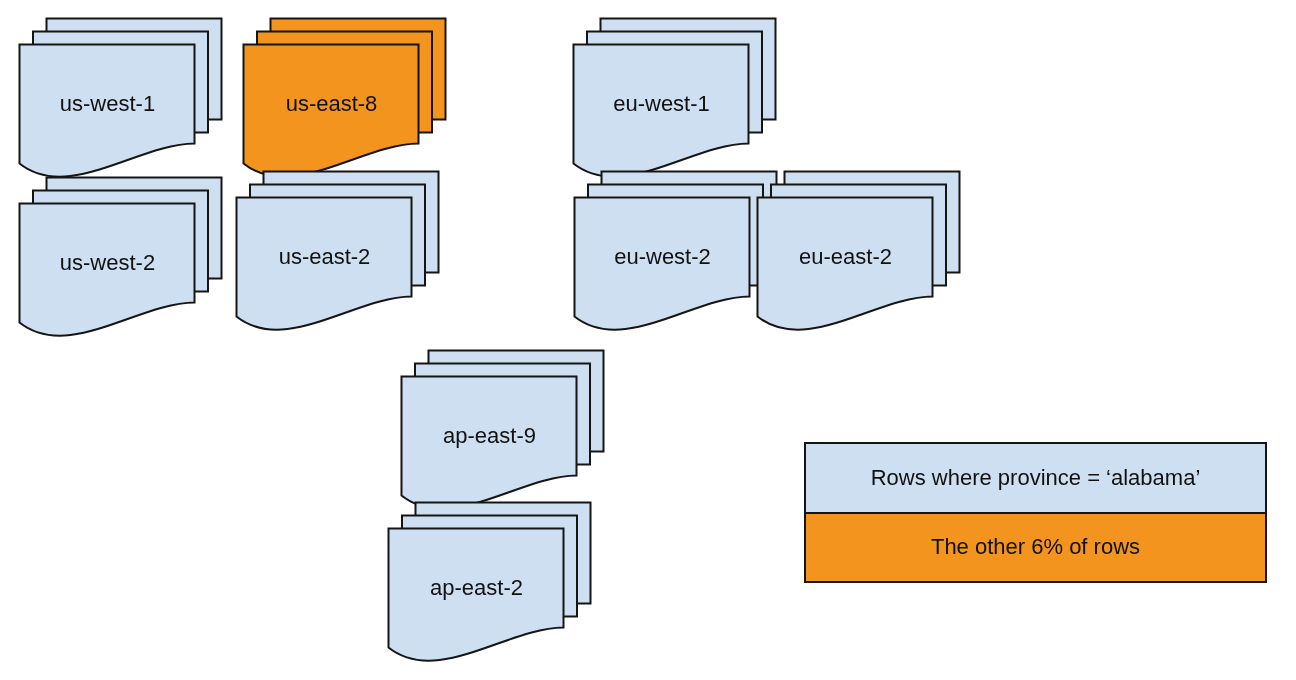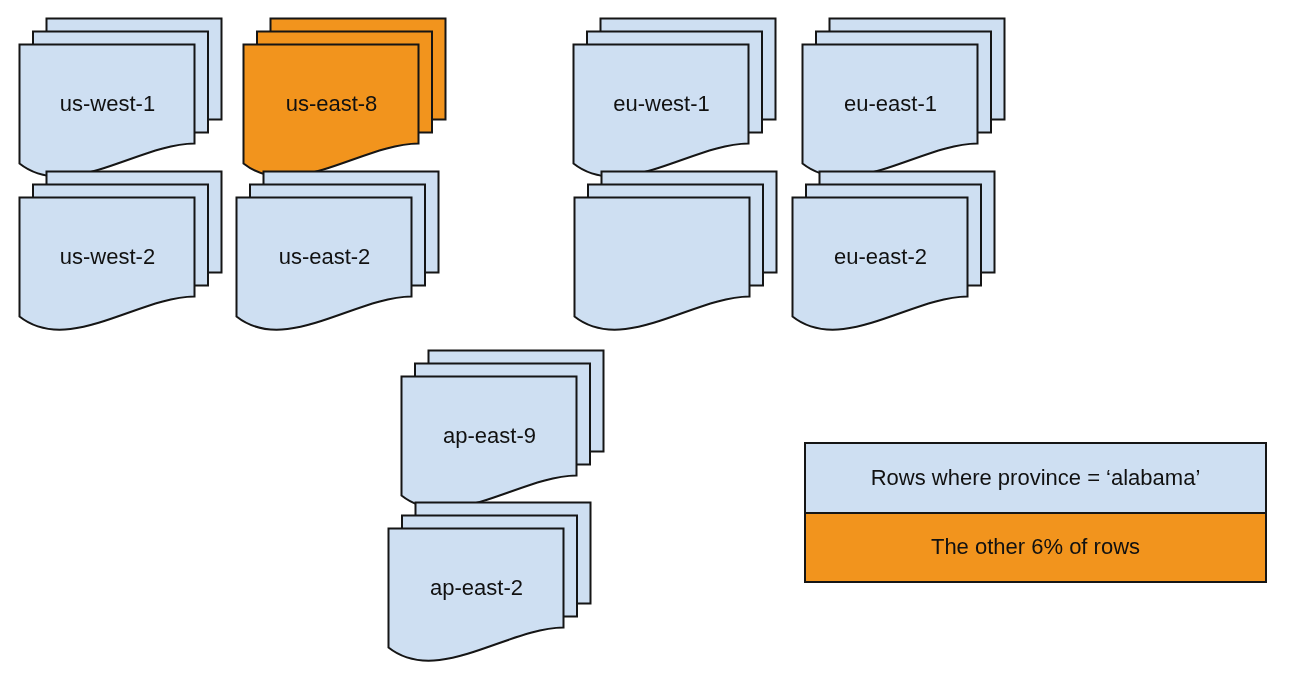--- a/index.html
+++ b/index.html
@@ -106,48 +106,43 @@
     <div class="stack-label">us-east-8</div>
   </div>
 
   <div class="stack" style="left:572px;top:17px">
     <svg viewBox="0 0 206 162" width="206" height="162">
         <use href="#docstack"></use>
       </svg>
     <div class="stack-label">eu-west-1</div>
   </div>
 
-  <div class="stack" style="left:801px;top:17px">
-    <svg viewBox="0 0 206 162" width="206" height="162">
-        <use href="#docstack"></use>
-      </svg>
-    <div class="stack-label">eu-east-1</div>
-  </div>
 
-  <div class="stack" style="left:18px;top:170px">
+  <div class="stack" style="left:18px;top:176px">
     <svg viewBox="0 0 206 162" width="206" height="162">
         <use href="#docstack"></use>
       </svg>
     <div class="stack-label">us-west-2</div>
   </div>
 
   <div class="stack" style="left:235px;top:170px">
     <svg viewBox="0 0 206 162" width="206" height="162">
         <use href="#docstack"></use>
       </svg>
     <div class="stack-label">us-east-2</div>
   </div>
 
   <div class="stack" style="left:573px;top:170px">
     <svg viewBox="0 0 206 162" width="206" height="162">
         <use href="#docstack"></use>
       </svg>
+    <div class="stack-label">eu-west-2</div>
   </div>
 
-  <div class="stack" style="left:791px;top:170px">
+  <div class="stack" style="left:756px;top:170px">
     <svg viewBox="0 0 206 162" width="206" height="162">
         <use href="#docstack"></use>
       </svg>
     <div class="stack-label">eu-east-2</div>
   </div>
 
   <div class="stack" style="left:400px;top:349px">
     <svg viewBox="0 0 206 162" width="206" height="162">
         <use href="#docstack"></use>
       </svg>

